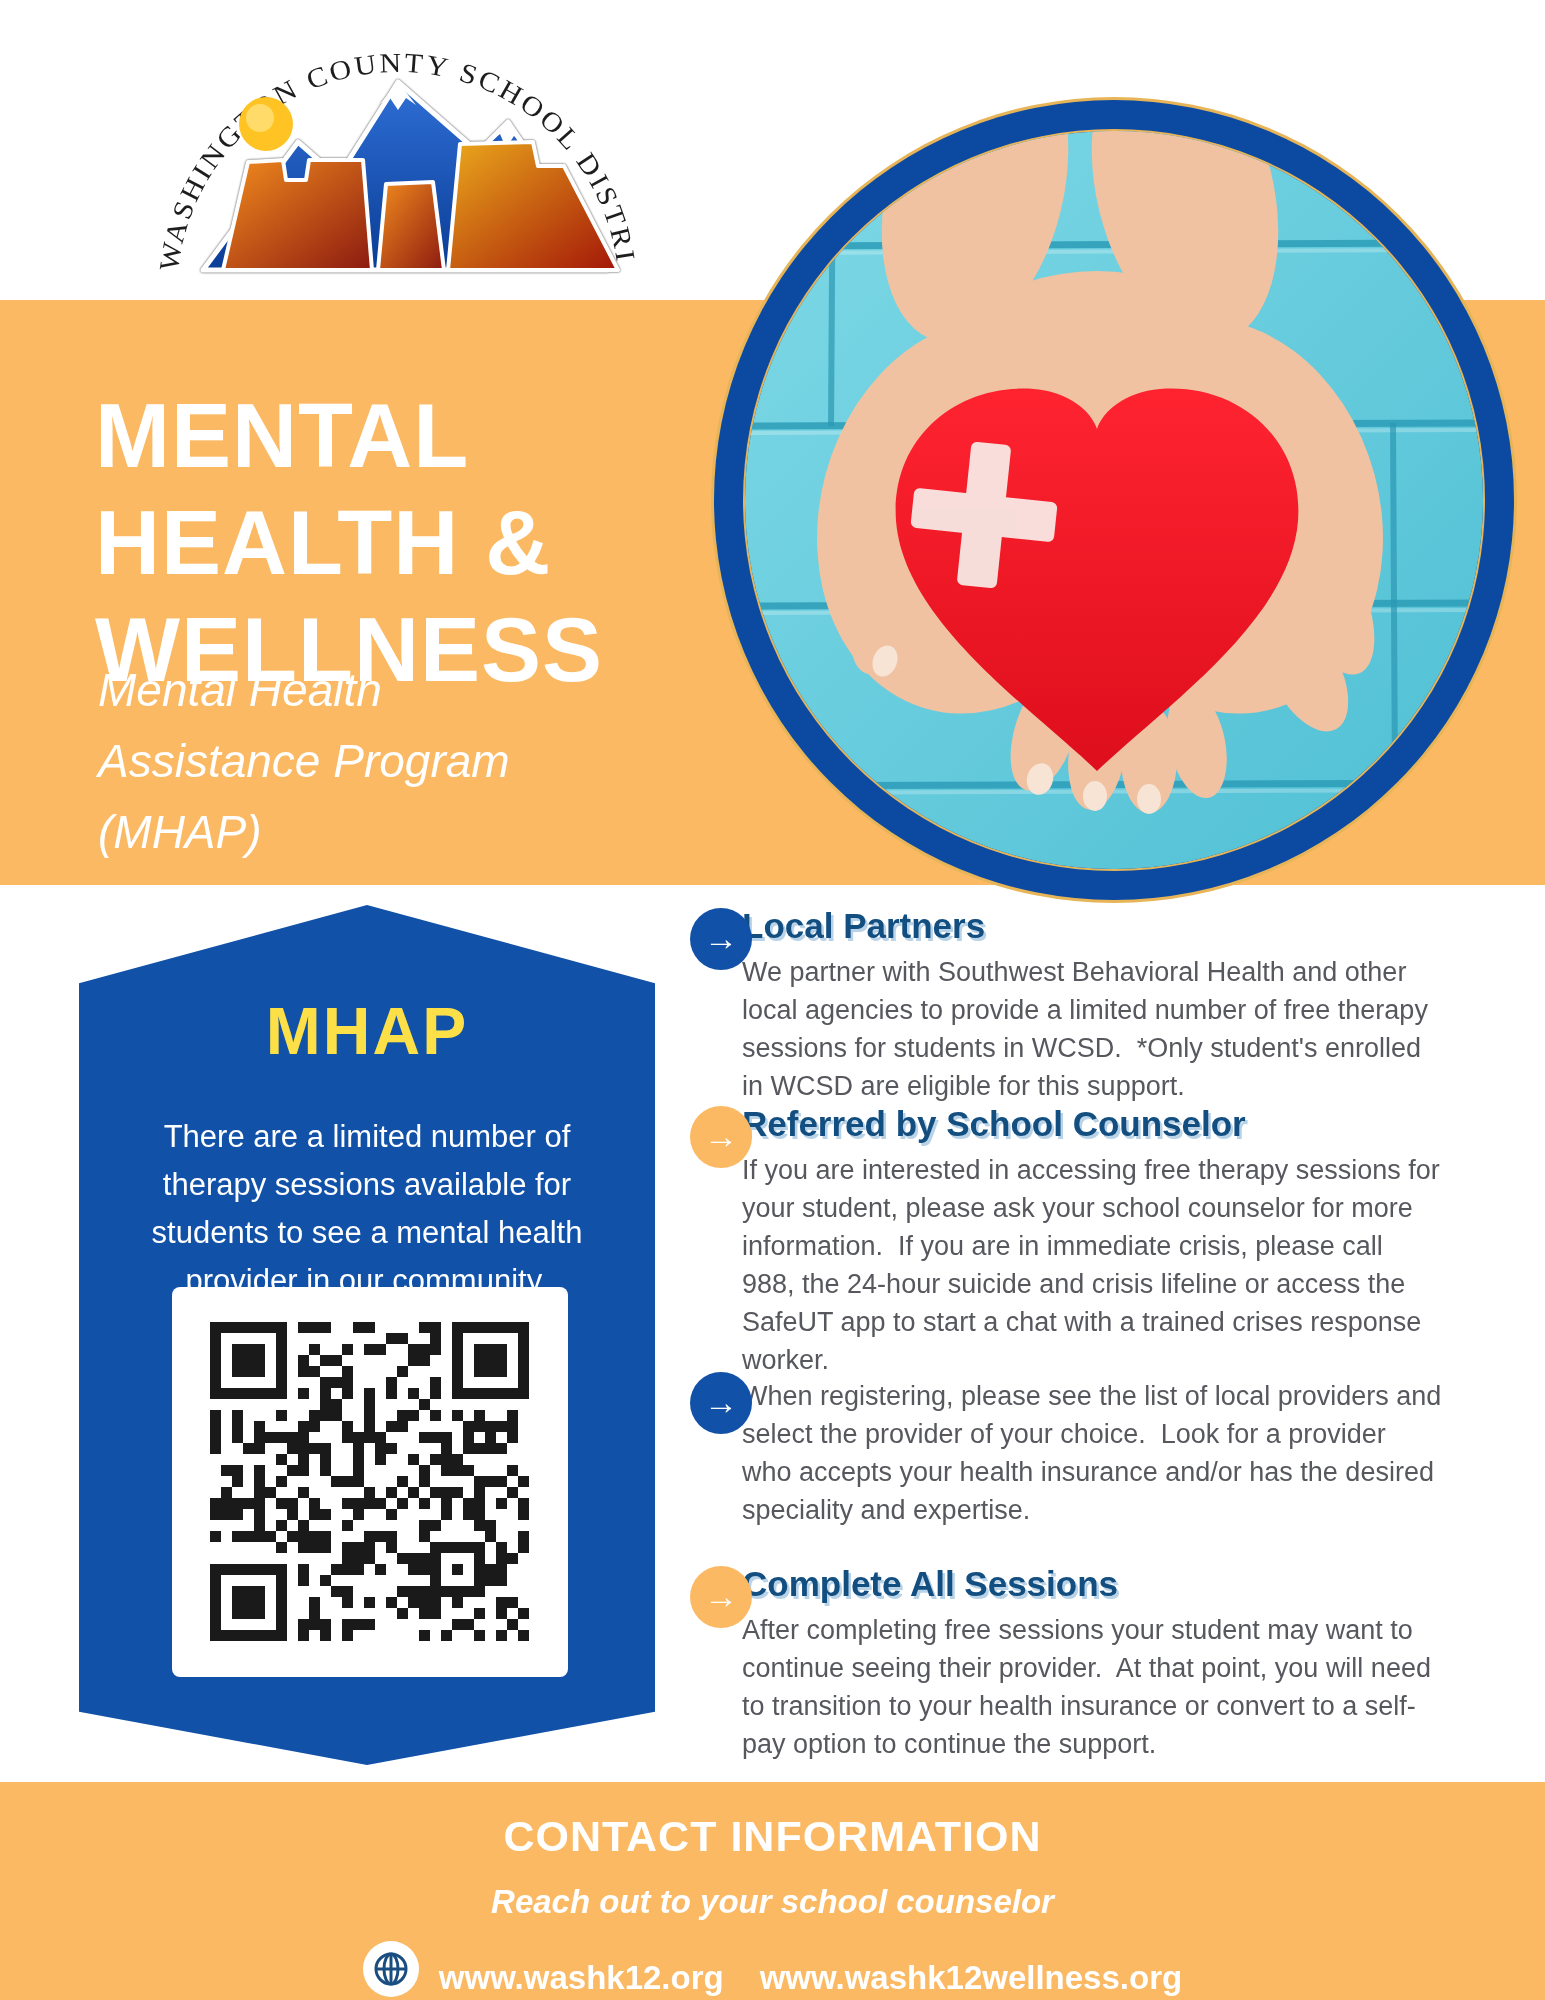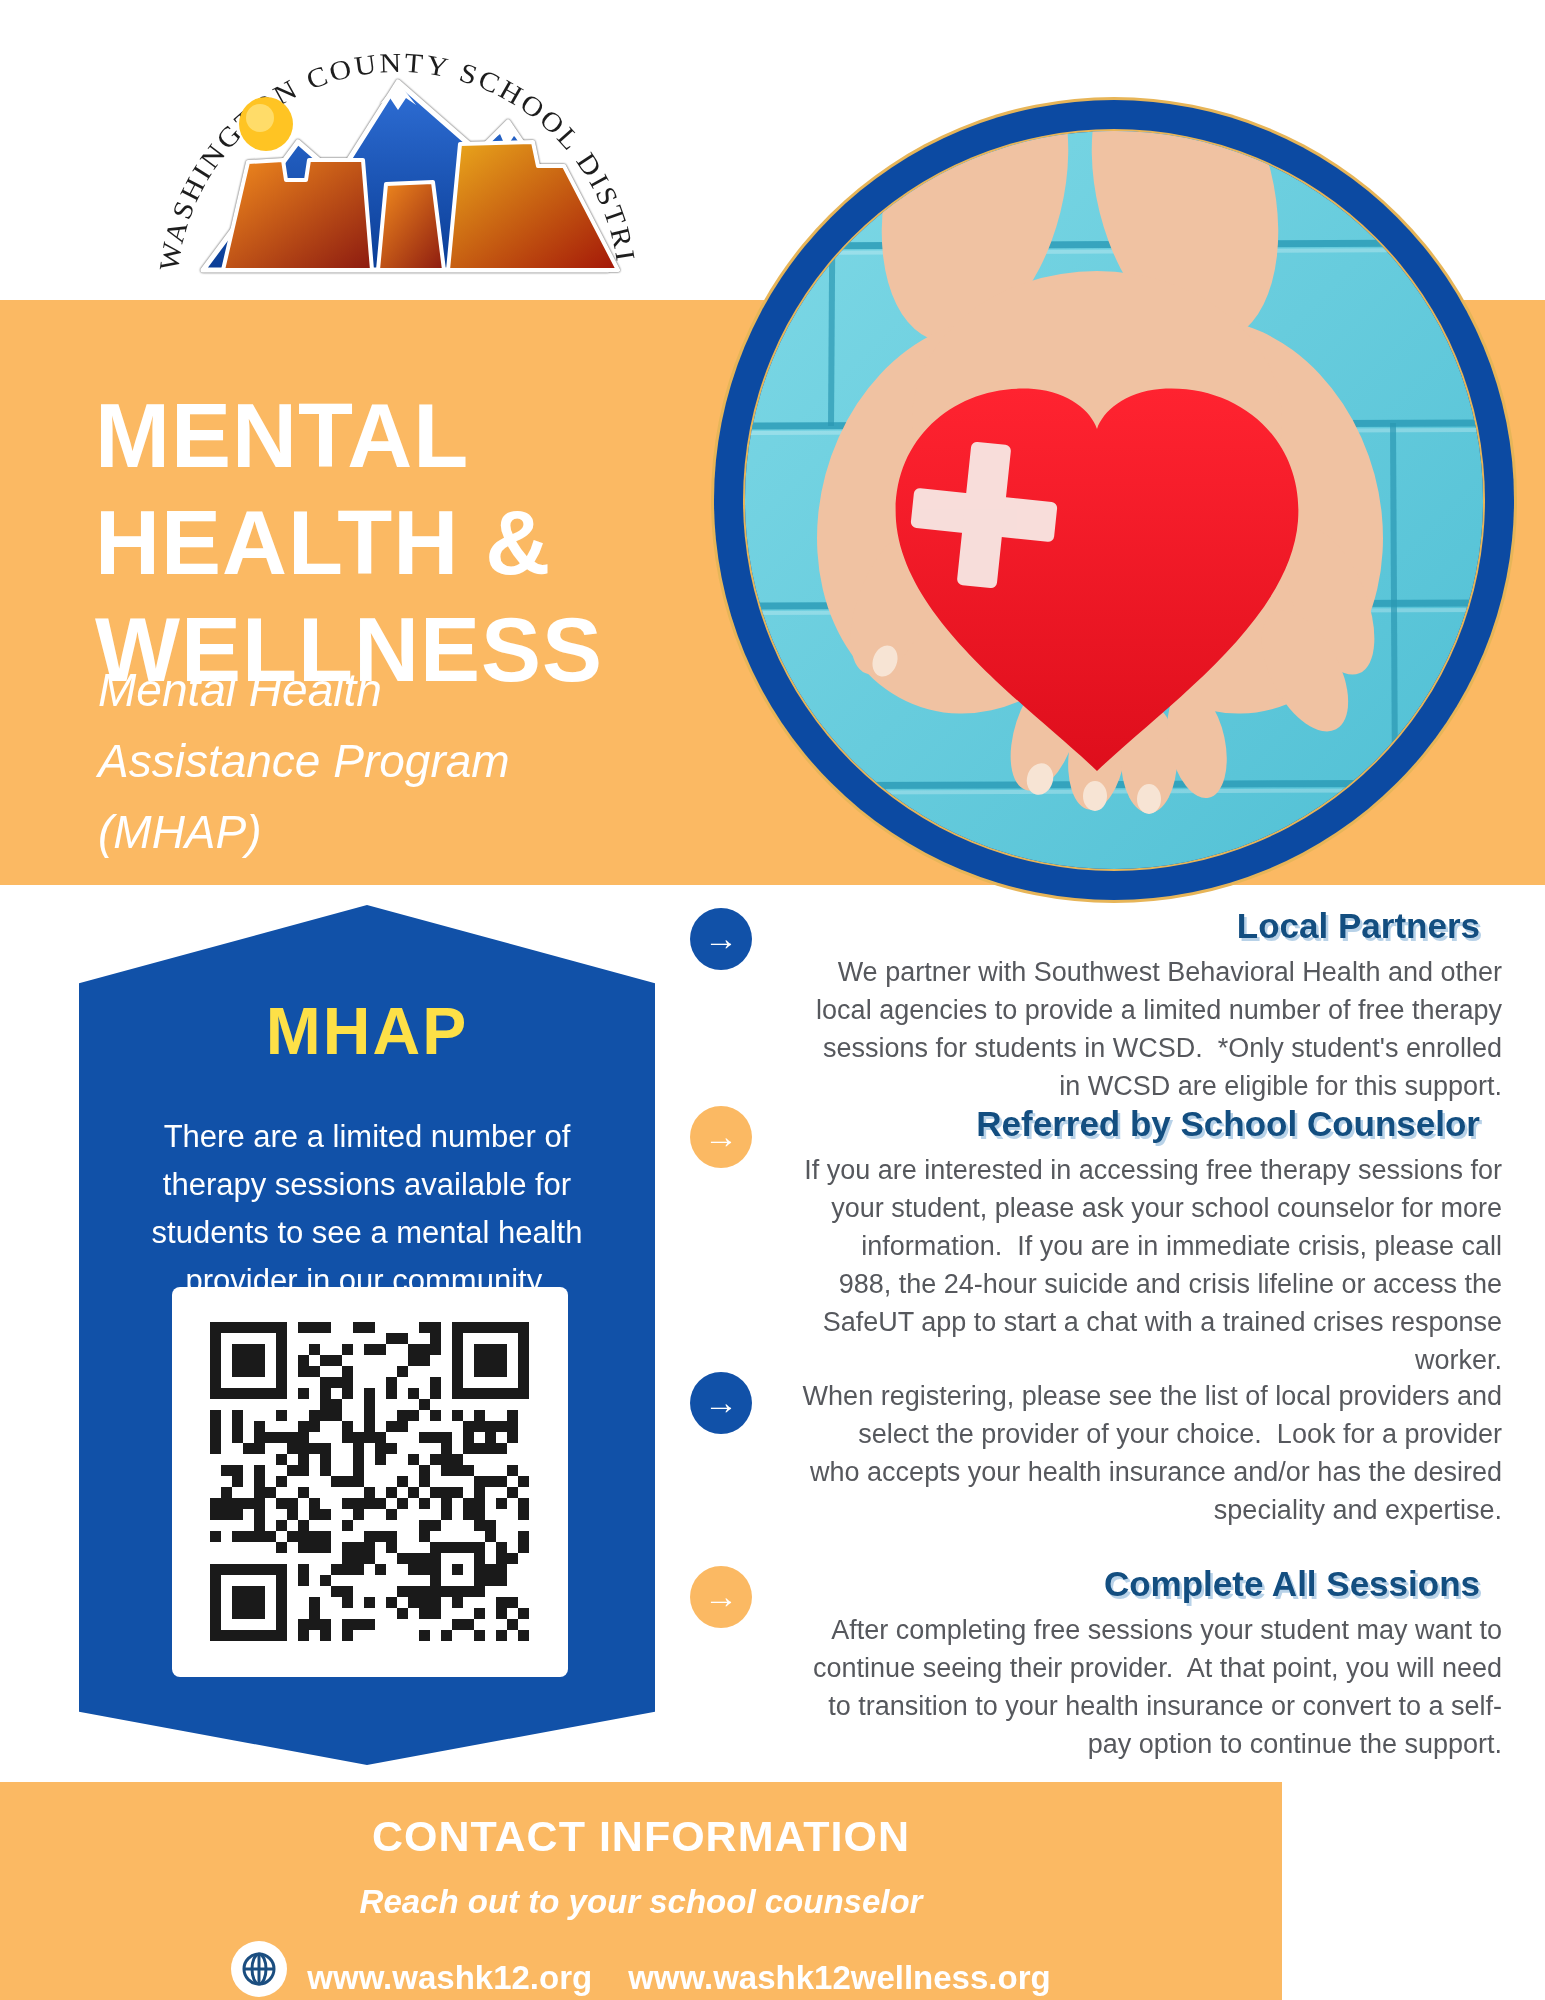--- a/index.html
+++ b/index.html
@@ -28,26 +28,26 @@
   .qr-box{position:absolute;left:172px;top:1287px;width:396px;height:390px;background:#fff;border-radius:8px;}
   .qr{position:absolute;left:38px;top:35px;display:grid;grid-template-columns:repeat(29,11px);
       grid-template-rows:repeat(29,11px);}
   .qr div{background:transparent;}
   .qr div.m{background:#1a1a1a;}
   
   .section{position:absolute;left:690px;width:790px;}
   .sec-icon{position:absolute;left:0;top:2px;width:62px;height:62px;border-radius:50%;
             display:flex;align-items:center;justify-content:center;}
   .sec-icon .arrow{color:#fff;font-size:34px;line-height:1;transform:translateY(-1px);}
-  .sec-text{margin-left:112px;text-align:right;}
+  .sec-text{margin-left:52px;}
   .sec-title{margin:0;color:var(--head,#134E80);font-size:35px;font-weight:800;
              text-shadow:2.5px 2.5px 0 var(--headshadow,#B8D2E8);}
   .sec-body{margin:7px 0 0;color:var(--gray,#56585D);font-size:27px;line-height:38px;white-space:pre-wrap;width:700px;}
   
-  .footer{position:absolute;left:0;top:1782px;width:1282px;height:218px;background:var(--orange,#FBB963);
+  .footer{position:absolute;left:0;top:1782px;width:1545px;height:218px;background:var(--orange,#FBB963);
           display:flex;flex-direction:column;align-items:center;}
   .footer-title{margin-top:30px;color:#fff;font-size:43px;font-weight:800;letter-spacing:1px;}
   .footer-sub{margin-top:22px;color:#fff;font-size:33px;font-weight:700;font-style:italic;}
   .footer-links{margin-top:20px;display:flex;align-items:flex-end;gap:20px;color:#fff;
                 font-size:33px;font-weight:700;}
   .globe-badge{width:56px;height:56px;border-radius:50%;background:#fff;display:flex;
                align-items:center;justify-content:center;}
   .link{cursor:pointer;}
   .link + .link{margin-left:16px;}
 </style>

